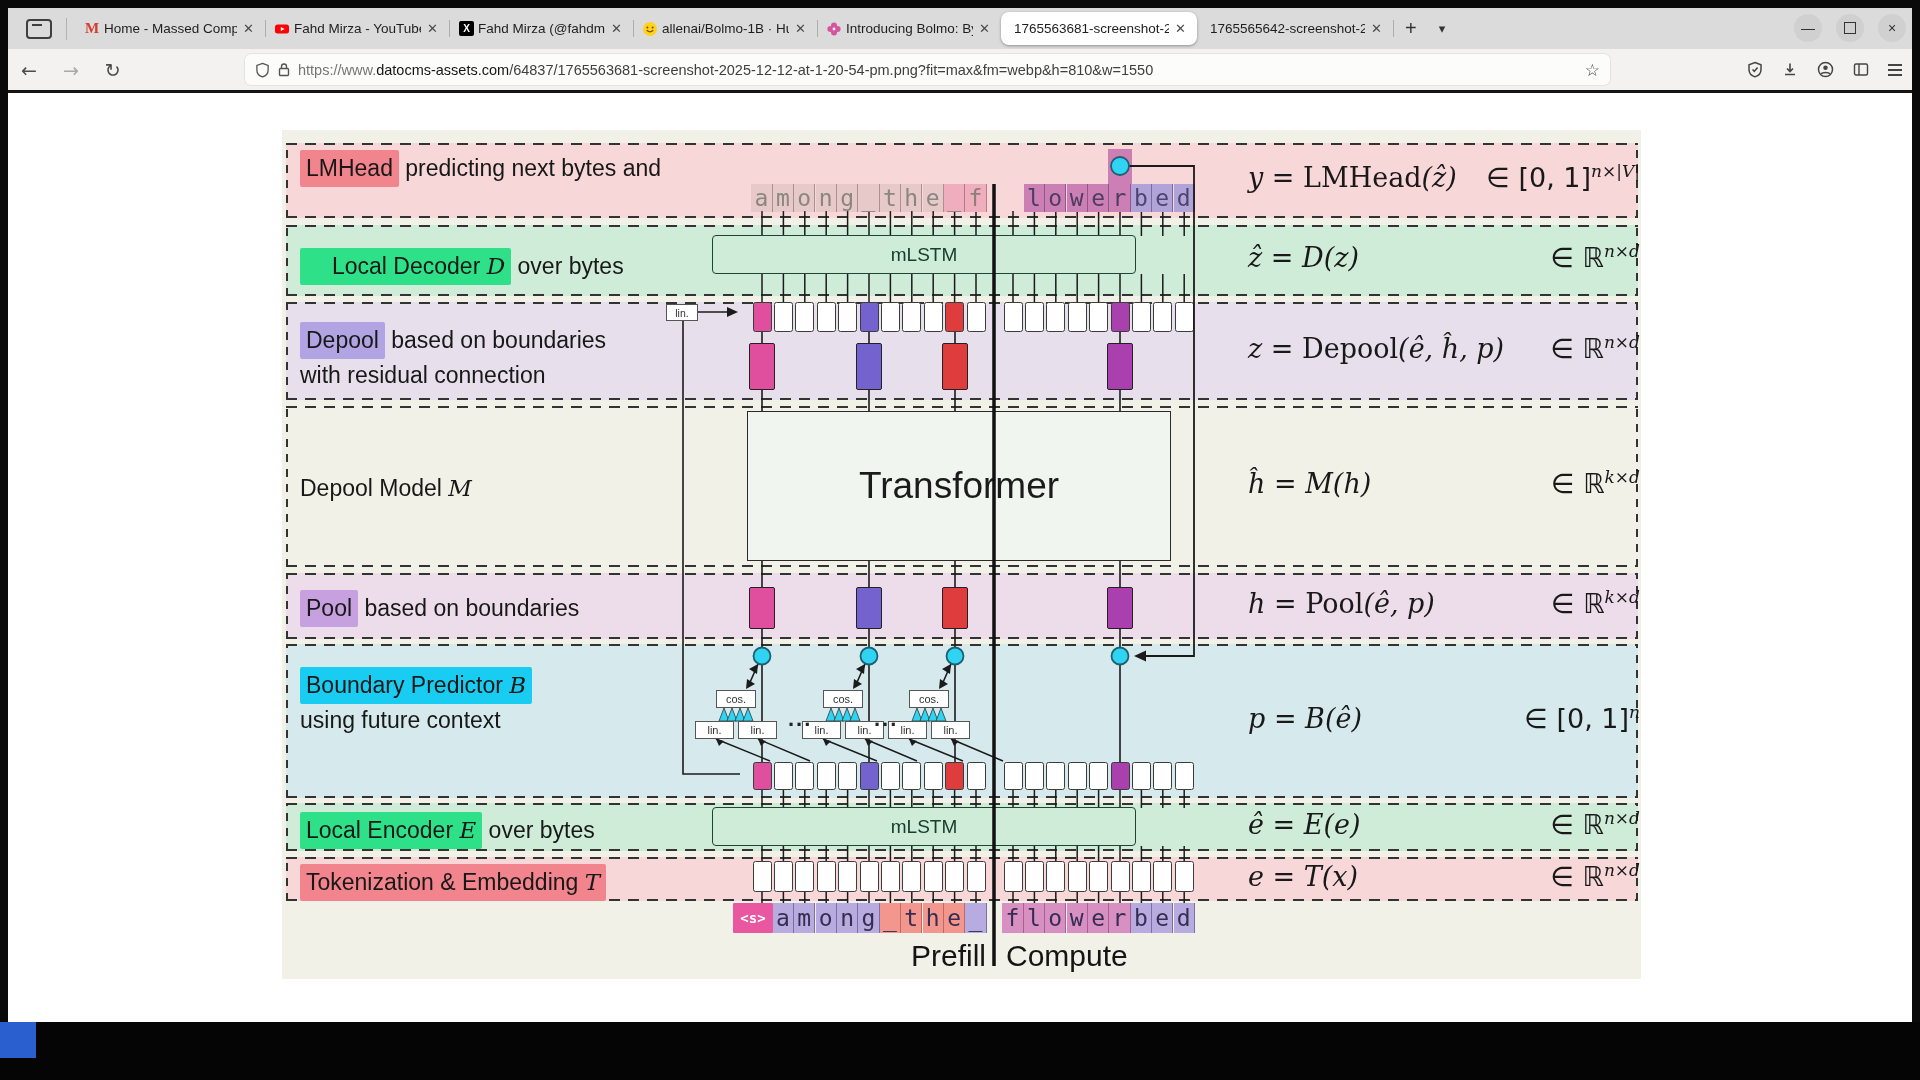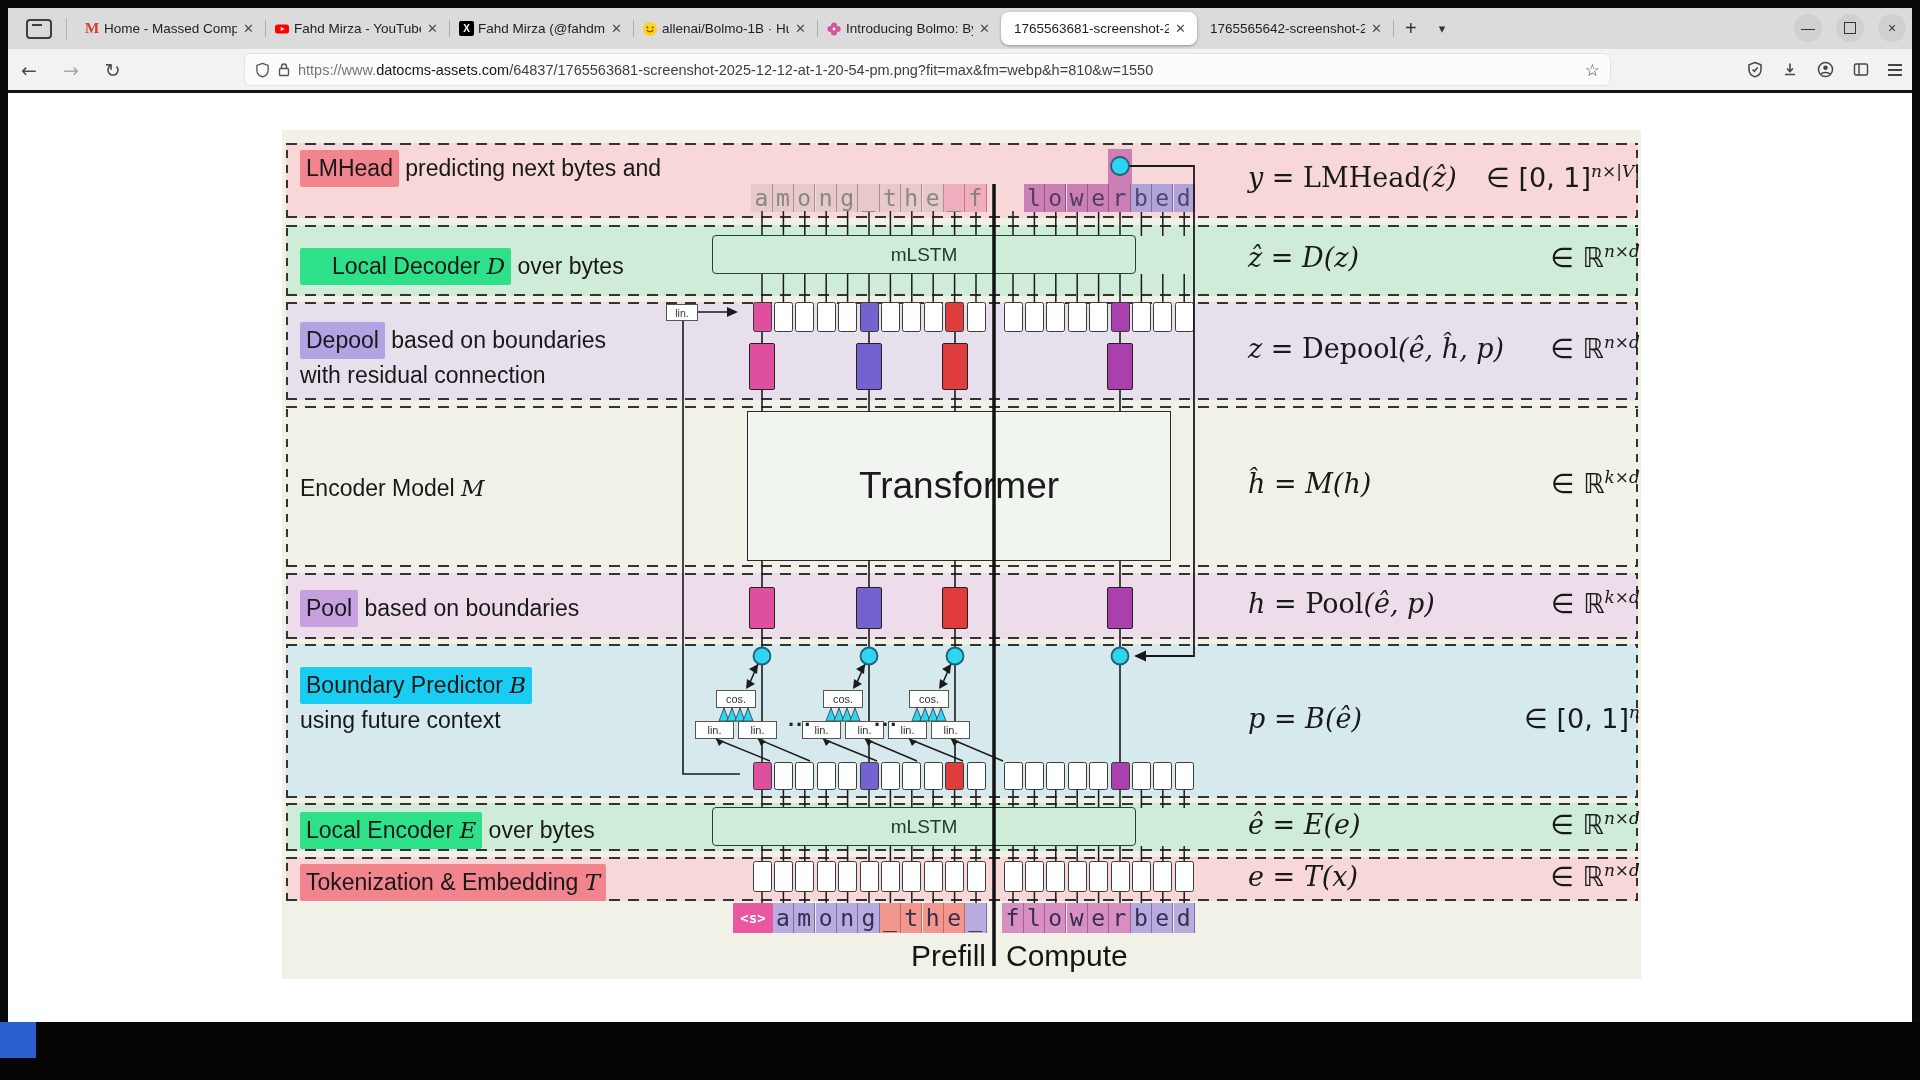--- a/index.html
+++ b/index.html
@@ -230,21 +230,21 @@
       <div>with residual connection</div>
     </div>
     <div class="formula" style="top: 332px;">
       <div><span>z</span><span class="rm"> = </span><span class="rm">Depool</span><span>(ê, ĥ, p)</span></div>
       <div><span class="rm dsf">∈</span><span class="rm dsf"> </span><span class="rm dsf">ℝ</span><sup>n×d</sup></div>
     </div>
     <div class="band" style="top: 406px; height: 161px; background: rgb(242, 241, 232);">
       <div class="dashes"></div>
     </div>
     <div class="label-block" style="left: 300px; top: 472px;">
-      <div style="display: flex; align-items: center; white-space: pre;"><div style="background: transparent;"><span>Encoder Model </span><span class="scr">M</span></div></div>
+      <div style="display: flex; align-items: center; white-space: pre;"><div style="background: transparent;"><span>Depool Model </span><span class="scr">M</span></div></div>
     </div>
     <div class="formula" style="top: 467px;">
       <div><span>ĥ</span><span class="rm"> = </span><span class="scr">M</span><span>(h)</span></div>
       <div><span class="rm dsf">∈</span><span class="rm dsf"> </span><span class="rm dsf">ℝ</span><sup>k×d</sup></div>
     </div>
     <div class="band" style="top: 573px; height: 66px; background: rgb(237, 221, 234);">
       <div class="dashes"></div>
     </div>
     <div class="label-block" style="left: 300px; top: 590px;">
       <div style="display: flex; align-items: center; white-space: pre;"><div class="chip" style="background: rgb(199, 160, 223);"><span>Pool</span></div><span> based on boundaries</span></div>

